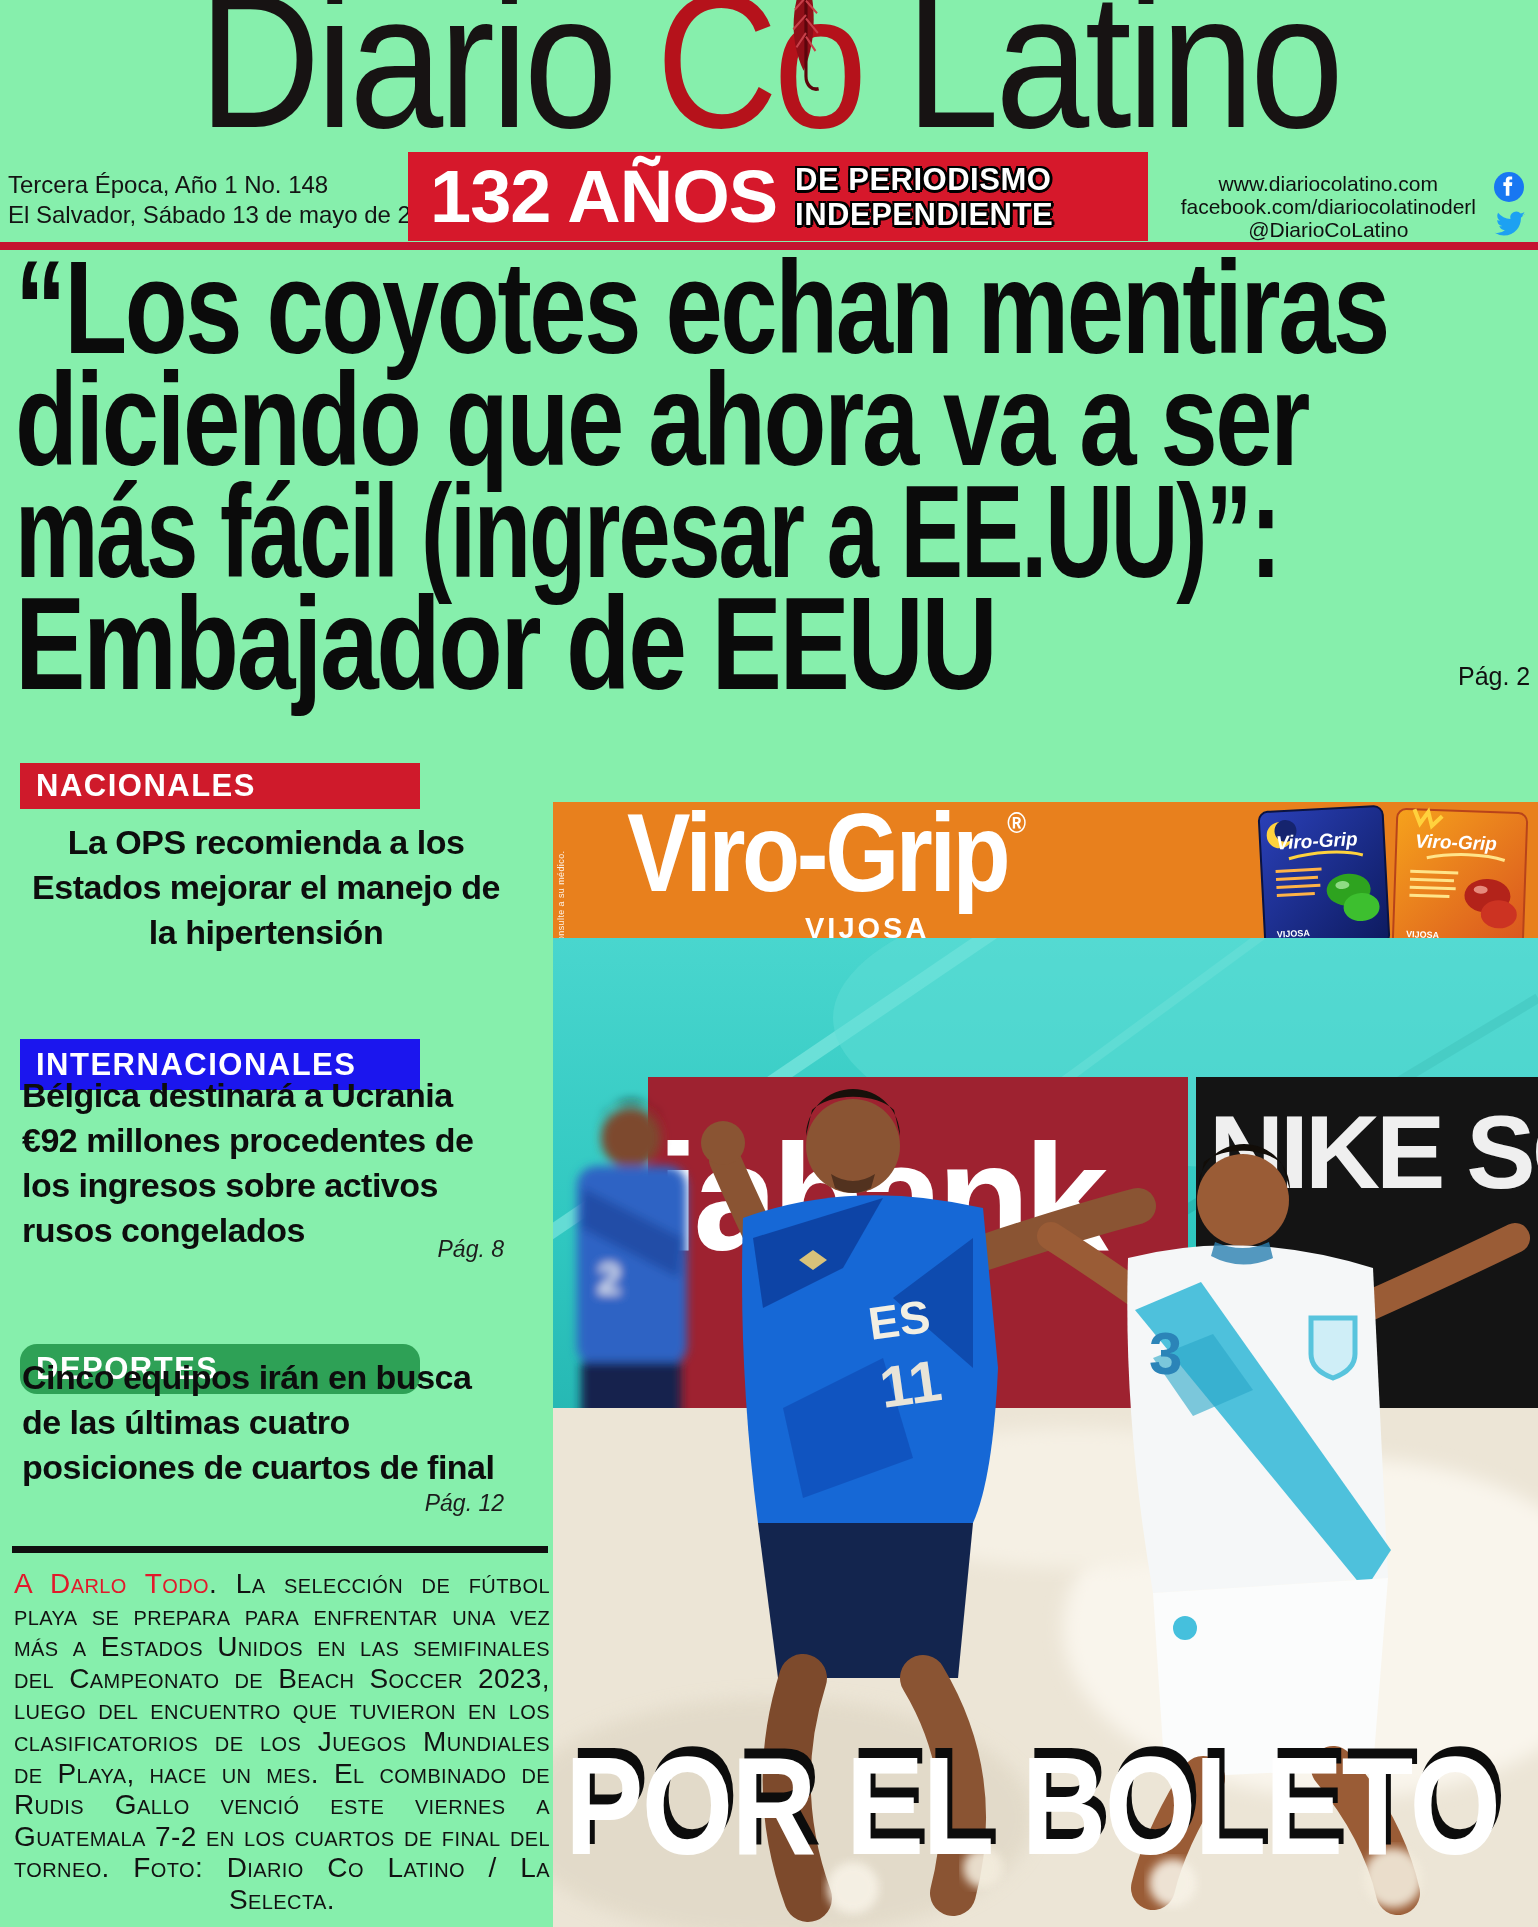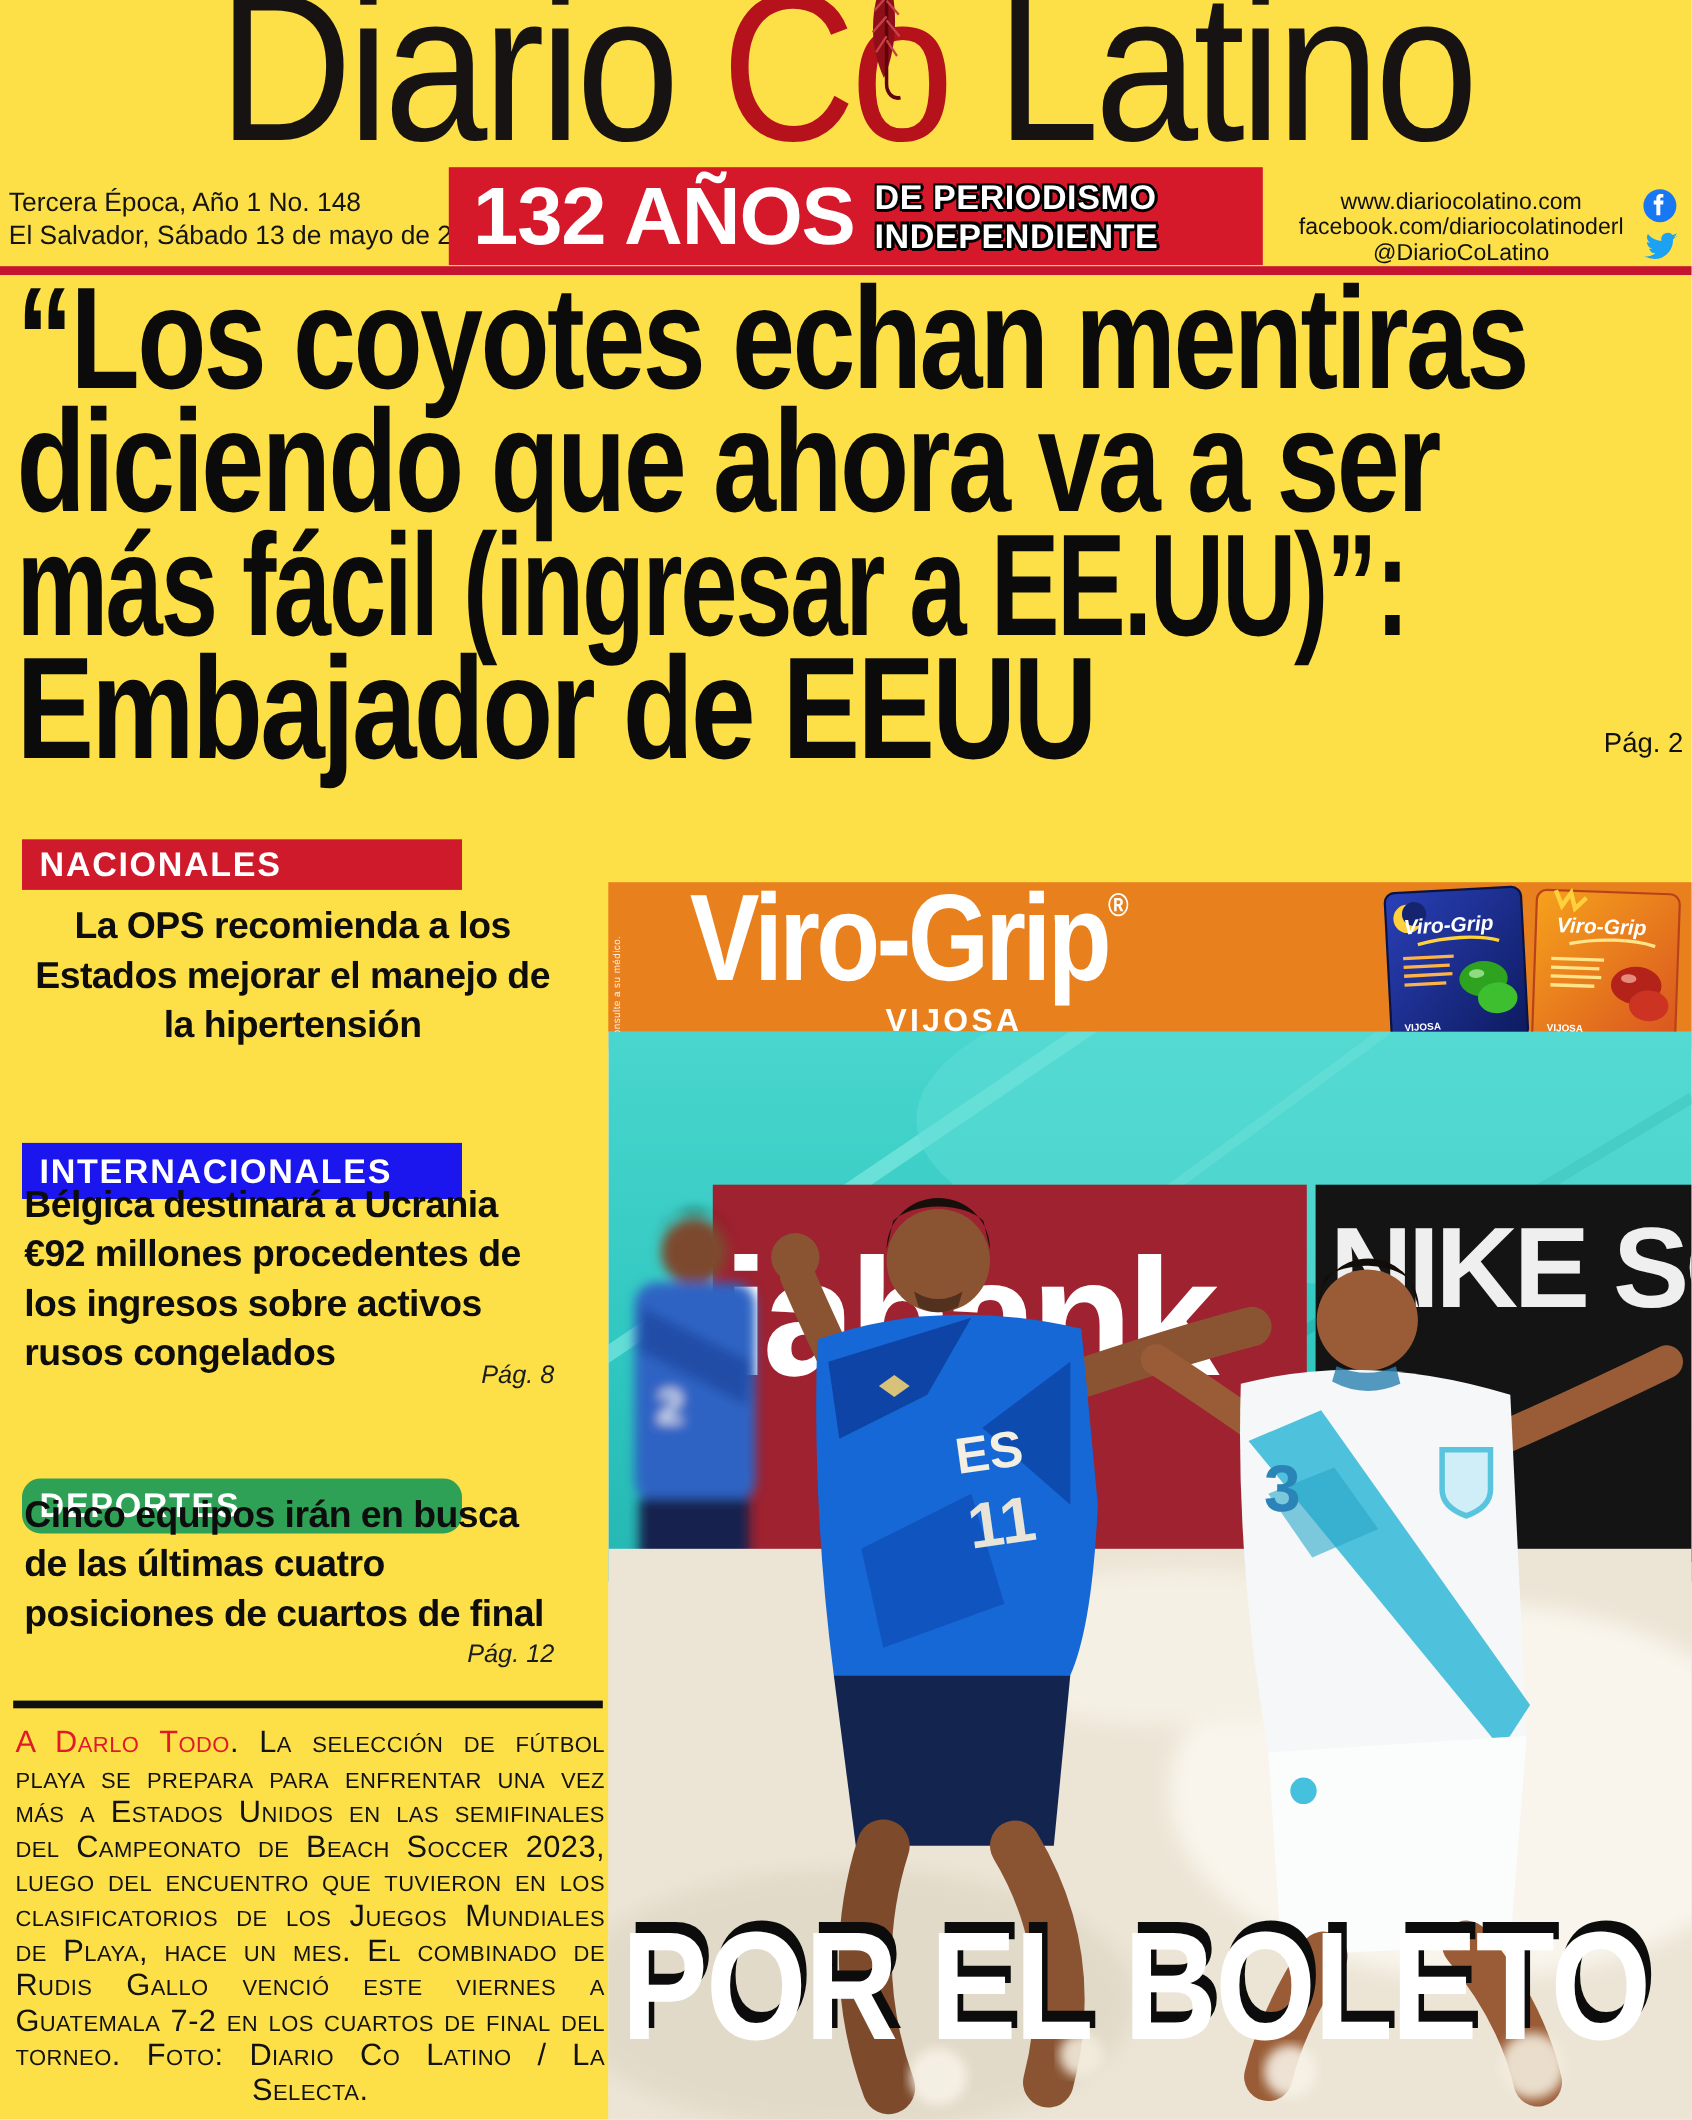--- a/index.html
+++ b/index.html
@@ -1,16 +1,16 @@
 <!DOCTYPE html>
 <html lang="es"><head>
 <meta charset="utf-8">
 <style>
   html,body{margin:0;padding:0;background:#ffffff;}
-  .page{position:relative;width:1538px;height:1927px;background:#fde047;overflow:hidden;
+  .page{position:relative;width:1538px;height:1927px;background:#86efac;overflow:hidden;
         font-family:"Liberation Sans",sans-serif;color:#111;}
 
   
   .masthead-title{position:absolute;top:-24px;left:0;width:100%;text-align:center;
     font-size:192px;line-height:170px;font-weight:400;letter-spacing:-5px;color:#171313;
     transform:scaleX(.88);transform-origin:center top;white-space:nowrap;}
   .masthead-accent{position:relative;color:#b5121b;}
   .feather-icon{position:absolute;left:61%;top:14px;width:54px;height:132px;}
   .edition{position:absolute;left:8px;top:170px;font-size:24px;line-height:30px;color:#141414;}
   .anniv{position:absolute;left:408px;top:152px;width:740px;height:89px;background:#d6182b;

